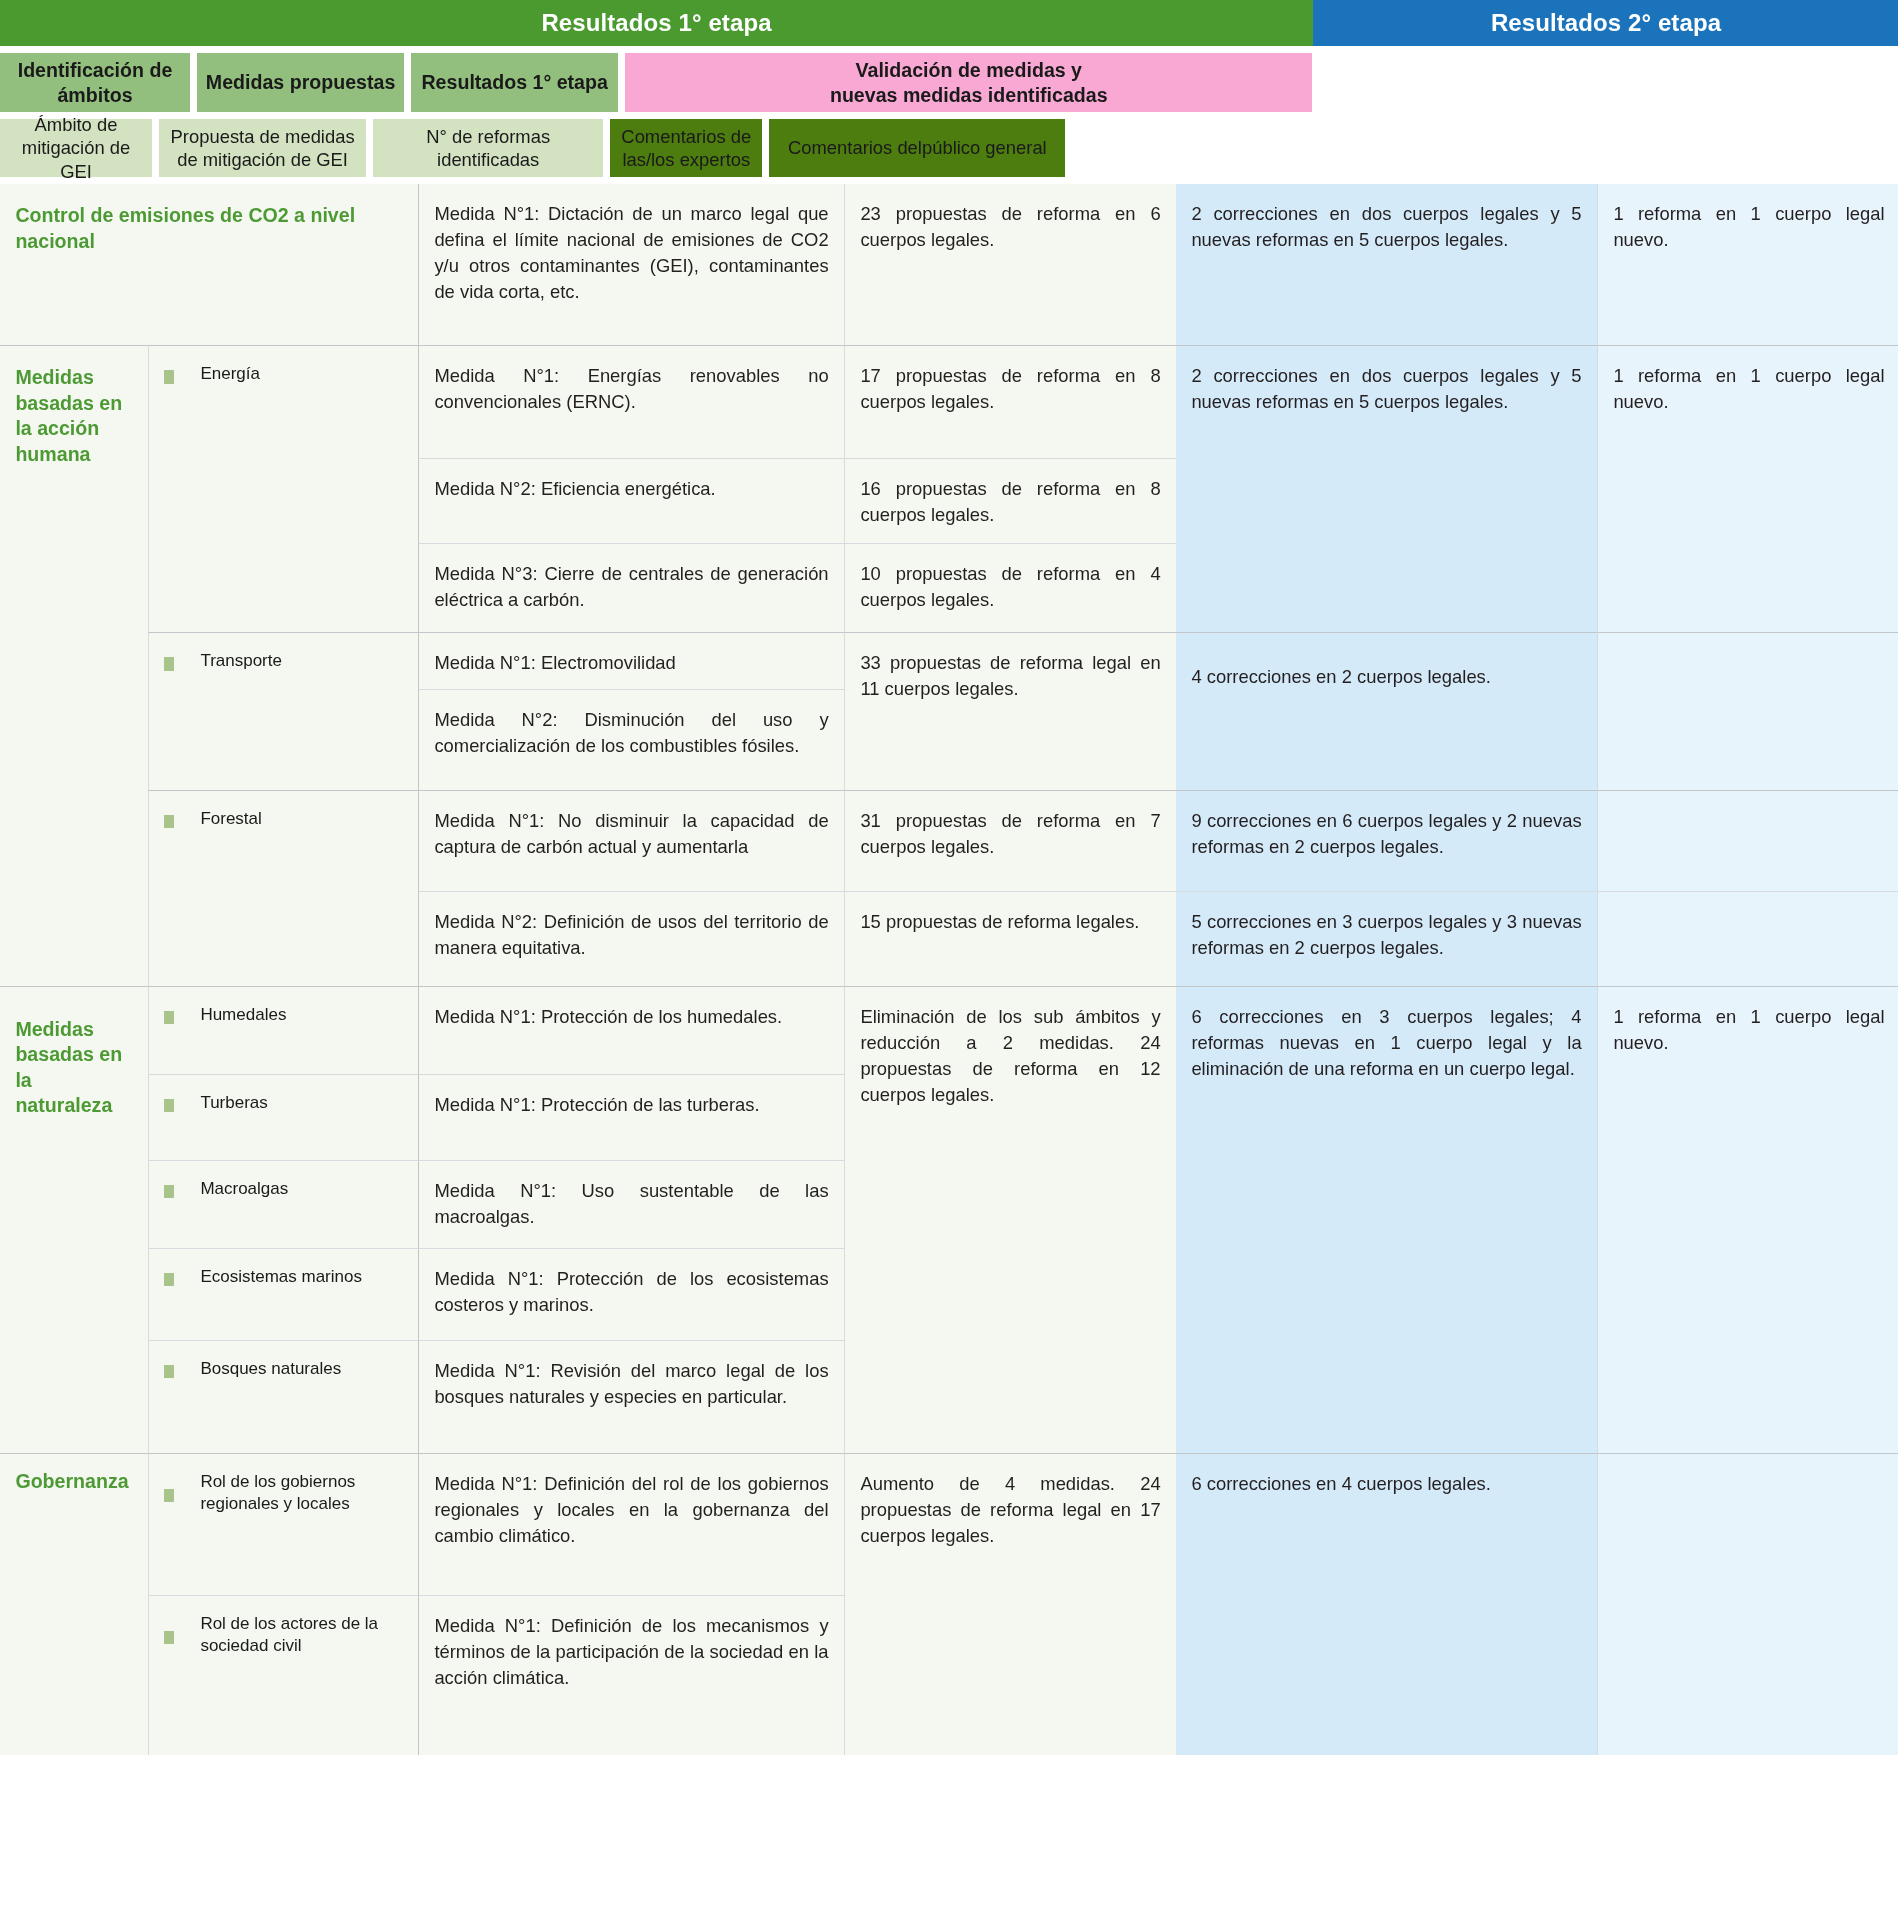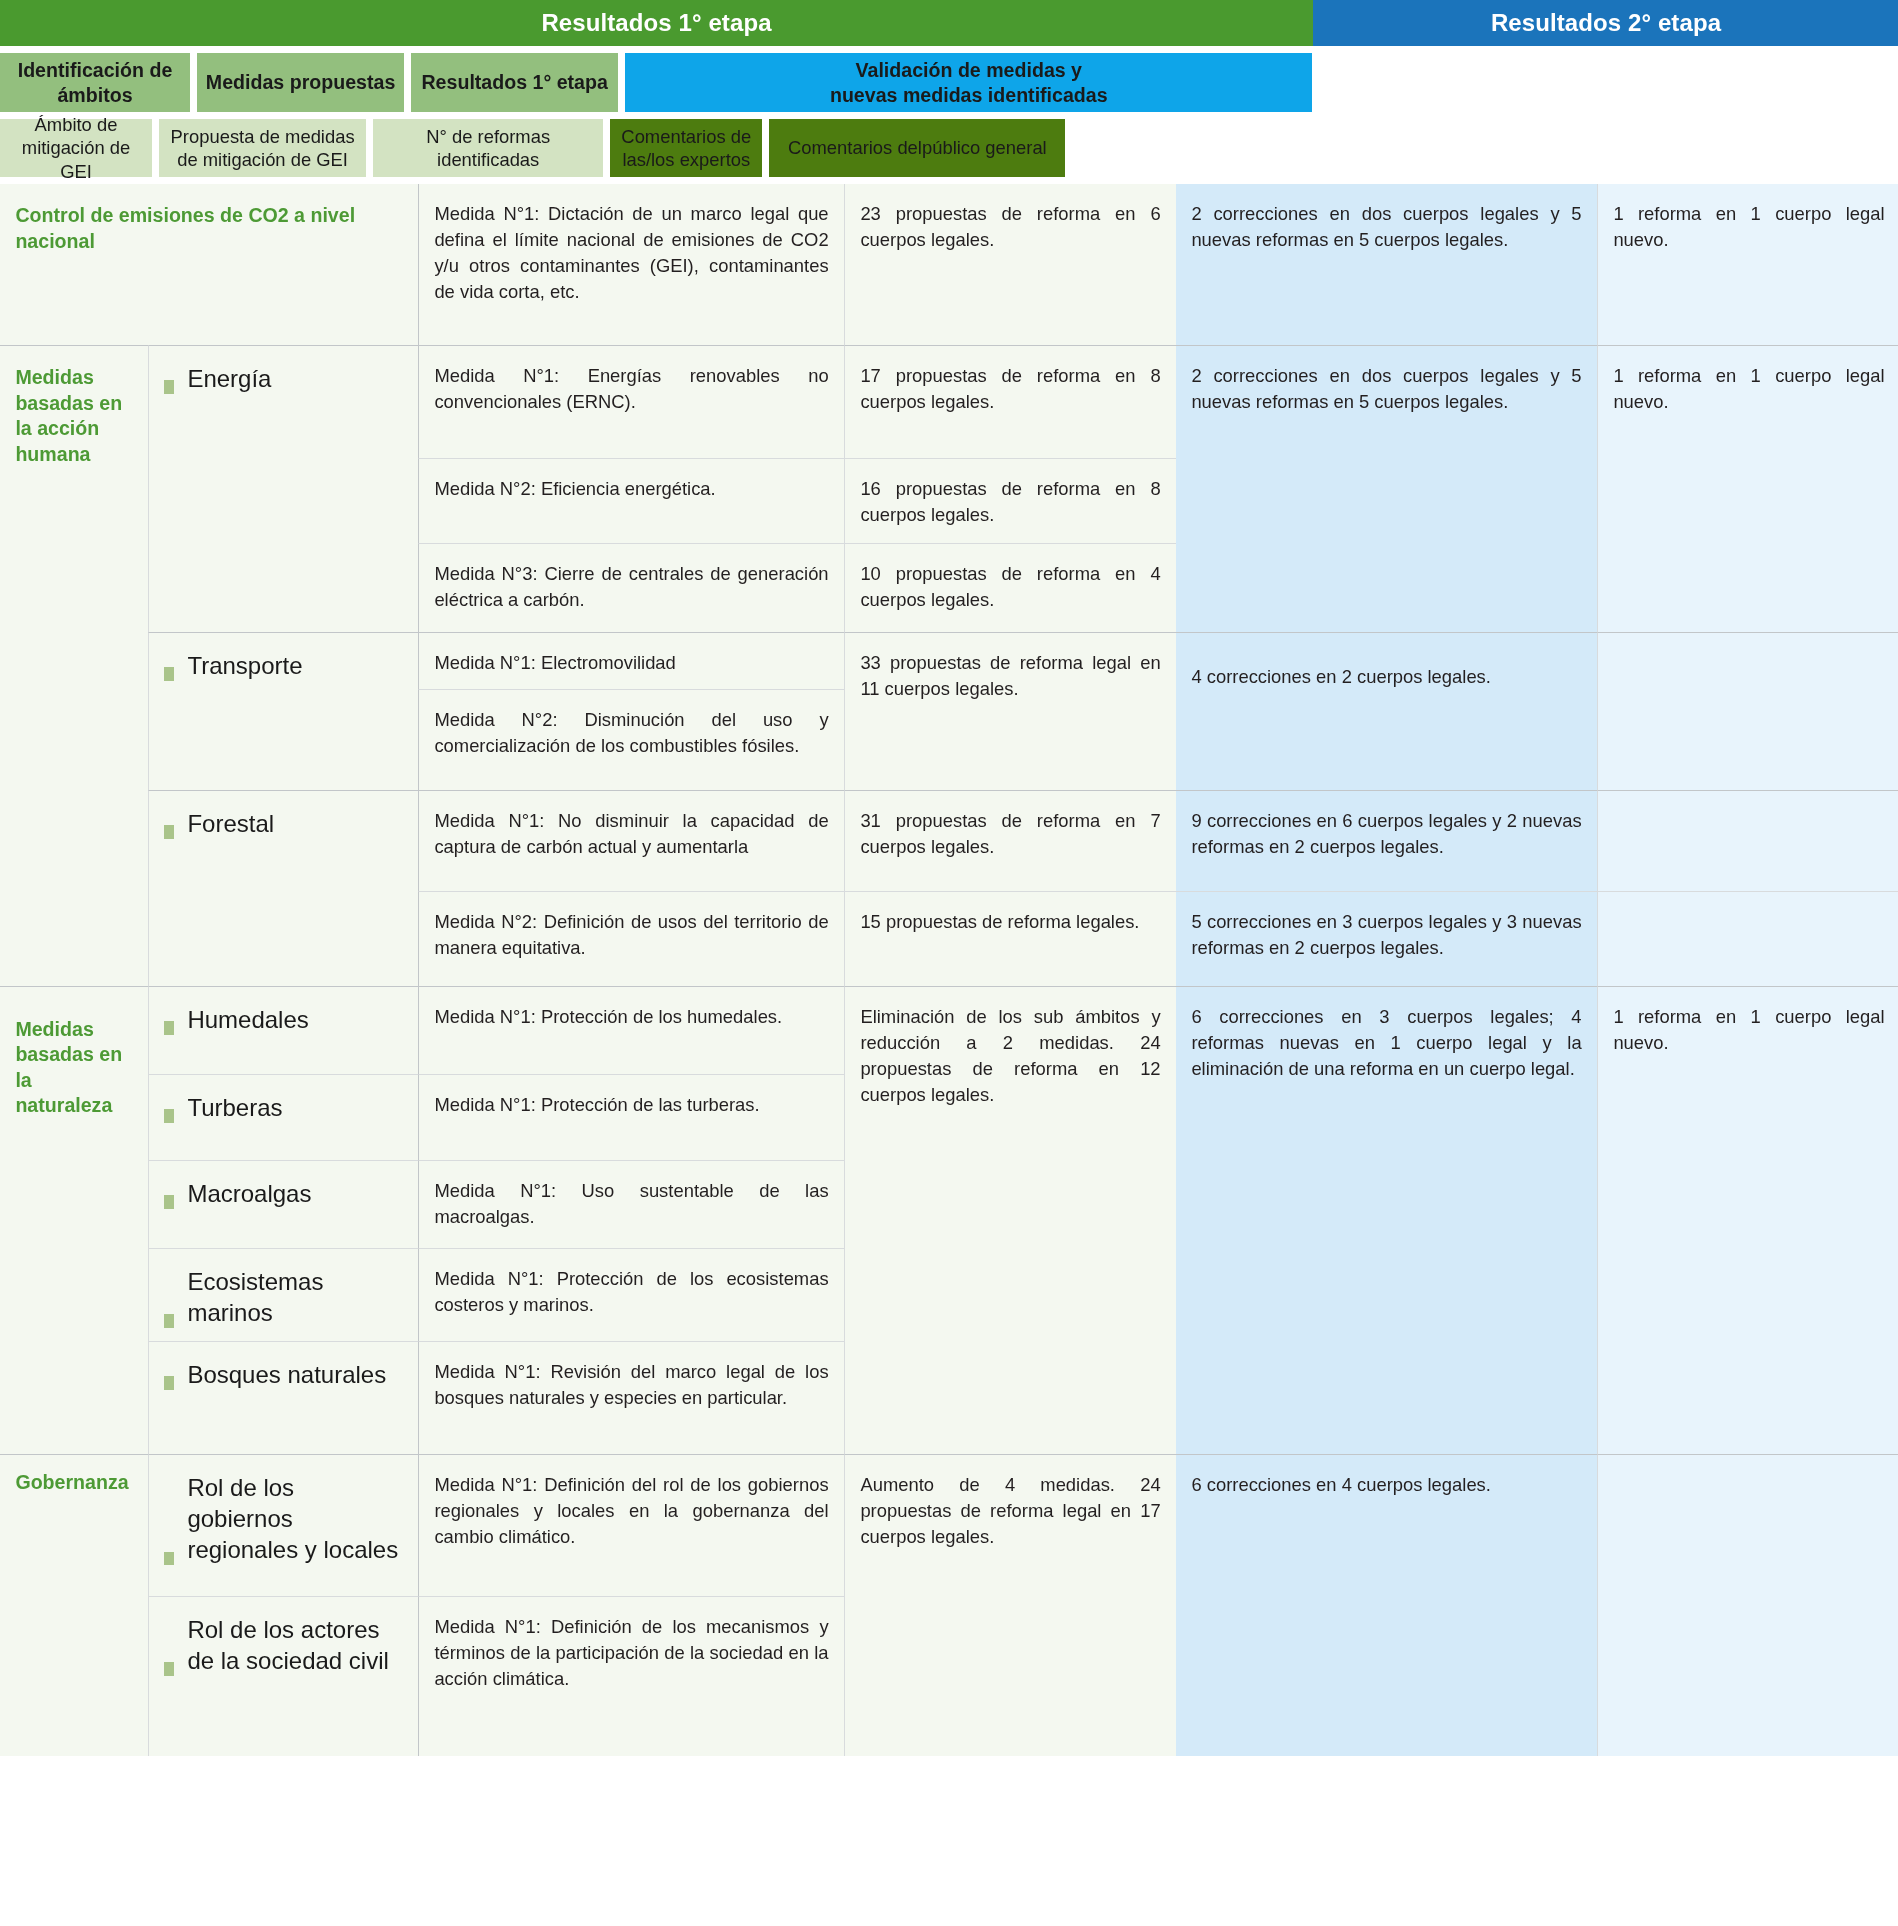--- a/index.html
+++ b/index.html
@@ -27,21 +27,21 @@
   .gap-v { height: 7.1px; width: 100%; background: #ffffff; }
 
   
   .hdr2 { display: flex; width: 100%; height: 59px; gap: 7.1px; }
   .hdr2 .cell {
     display: flex; align-items: center; justify-content: center;
     text-align: center; font-size: 19.6px; font-weight: bold; color: #1a1a1a;
     line-height: 1.25; padding: 0 6px;
   }
   .hdr2 .green { background: #93bf7e; }
-  .hdr2 .blue  { background: #0ea5e9; }
+  .hdr2 .blue  { background: #f9a8d4; }
 
   
   .hdr3 { display: flex; width: 100%; height: 58px; gap: 7.1px; }
   .hdr3 .cell {
     display: flex; align-items: center; justify-content: center;
     text-align: center; font-size: 18.4px; color: #1a1a1a;
     line-height: 1.28; padding: 0 6px;
   }
   .hdr3 .green { background: #d3e3c2; }
   .hdr3 .blue  { background: #4d7c0f; }
@@ -75,22 +75,22 @@
   .bl-thin { border-left: 1.2px solid #d8dbdd; }
 
   .ambito-title {
     color: #4d9a35;
     font-weight: bold;
     font-size: 19.6px;
     line-height: 1.3;
   }
 
   .sub {
-    display: flex; align-items: flex-end; gap: 13px;
-    font-size: 24px; color: #1a1a1a; line-height: 1.3;
+    display: flex; align-items: center; gap: 26px;
+    font-size: 17px; color: #1a1a1a; line-height: 1.3;
   }
   .sqr {
     display: inline-block; width: 10px; height: 13.6px;
     background: #a9c48a; flex: 0 0 auto; margin-top: 6px;
   }
 </style>
 </head>
 <body>
 
 <div class="sheet">

